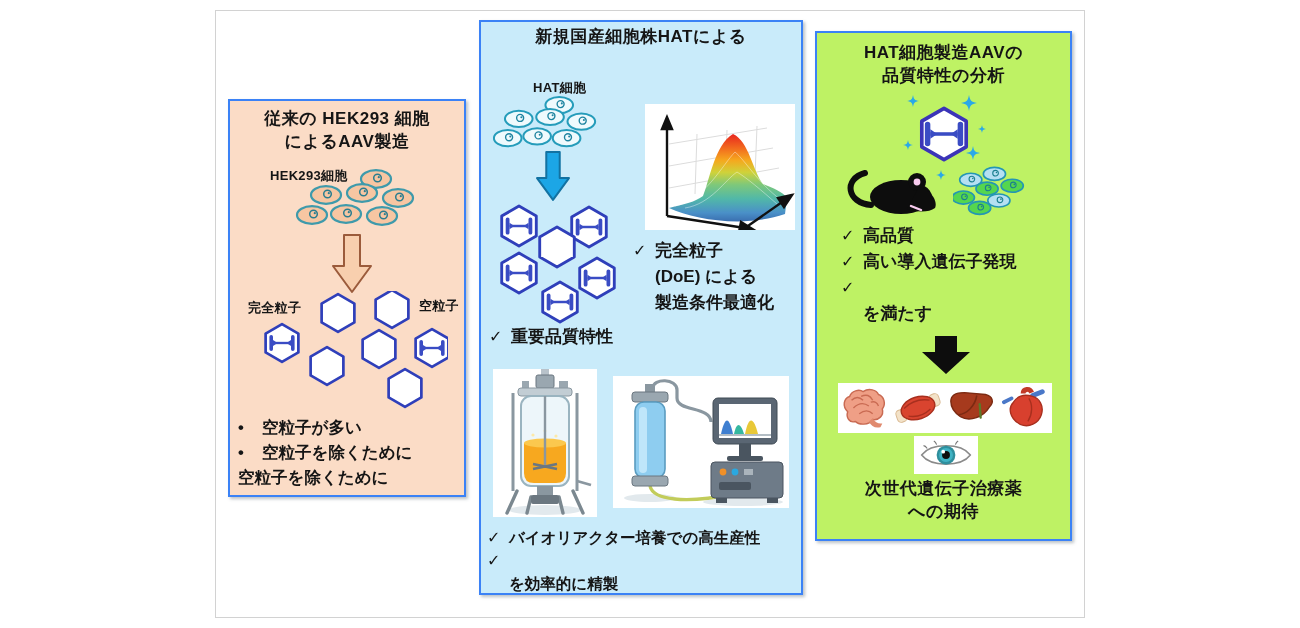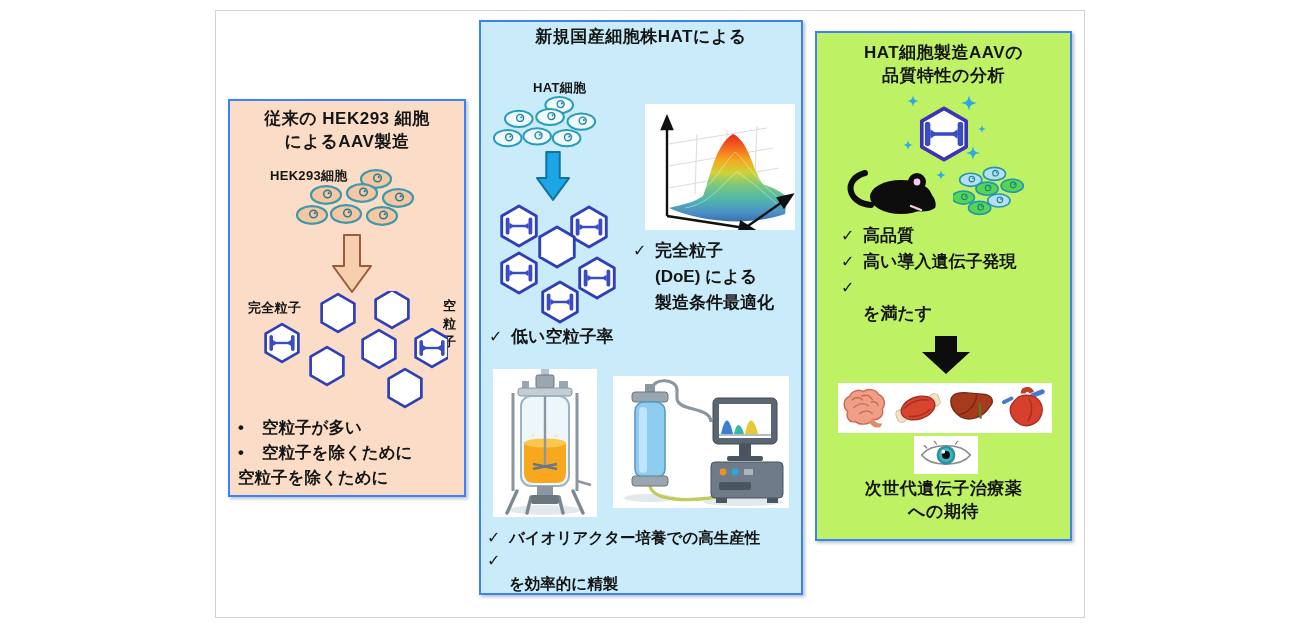--- a/index.html
+++ b/index.html
@@ -75,21 +75,21 @@
         <use href="#cellshape" transform="translate(106,31)"></use>
         <use href="#cellshape" transform="translate(20,48)"></use>
         <use href="#cellshape" transform="translate(54,47)"></use>
         <use href="#cellshape" transform="translate(90,49)"></use>
       </g>
     </svg>
     <svg class="gfx" style="left:98px;top:132px;" width="48" height="62" viewBox="0 0 48 62">
       <use href="#blockarrow" class="arrowPeach" transform="translate(24,2)"></use>
     </svg>
     <div class="a small-label" style="left:18px;top:198px;">完全粒子</div>
-    <div class="a small-label" style="left:188px;top:196px;padding-left:25px;">空粒子</div>
+    <div class="a small-label" style="left:164px;top:196px;padding-left:25px;">空粒子</div>
     <svg class="gfx" style="left:8px;top:190px;" width="210" height="122" viewBox="0 0 210 122">
       <g transform="translate(44,52) scale(.9)">
           <use href="#hexshape" class="hx"></use>
           <use href="#dumbshape" class="db"></use>
         </g>
       <g transform="translate(100,22) scale(.9)">
           <use href="#hexshape" class="hx"></use>
         </g>
       <g transform="translate(154,18) scale(.9)">
           <use href="#hexshape" class="hx"></use>
@@ -202,21 +202,21 @@
           <span>(DoE) による</span>
         </div>
       <div class="check-row">
           <span class="check"></span>
           <span>製造条件最適化</span>
         </div>
     </div>
 
     <div class="a t17 check-row" style="left:8px;top:302px;width:200px;">
       <span class="check">✓</span>
-      <span>低い空粒子率</span>
+      <span>重要品質特性</span>
     </div>
 
     <div class="card" style="left:12px;top:347px;width:104px;height:148px;">
       <svg width="104" height="148" viewBox="0 0 104 148">
         <ellipse cx="52" cy="141" rx="36" ry="5" fill="#e2e9ed"></ellipse>
         <path d="M20,24 L20,122 M84,24 L84,122" stroke="#8a97a0" stroke-width="3"></path>
         <path d="M24,122 L14,144 M80,122 L90,144 M38,128 L34,144 M66,128 L70,144" stroke="#7b8890" stroke-width="3.4" stroke-linecap="round"></path>
         <rect x="48" y="0" width="8" height="7" fill="#b8c2ca"></rect>
         <rect x="43" y="6" width="18" height="13" rx="2" fill="#9aa7b0" stroke="#6b7780"></rect>
         <rect x="29" y="12" width="7" height="7" fill="#9aa7b0"></rect>

